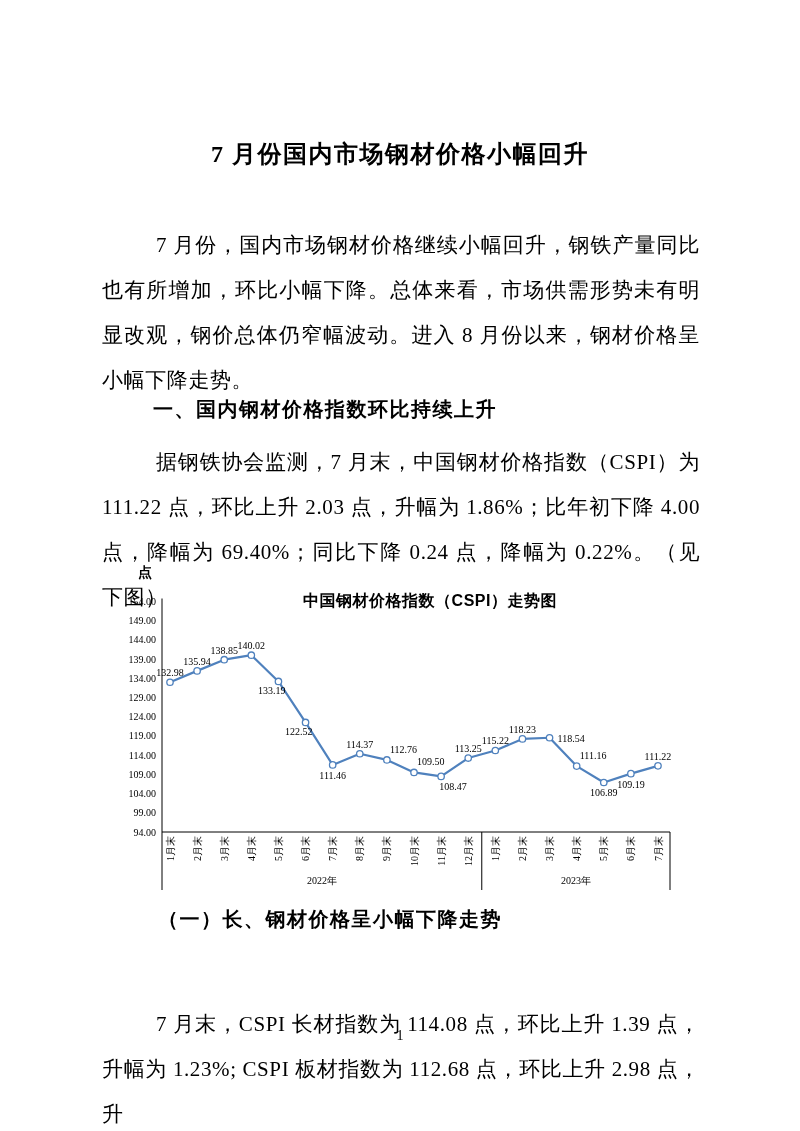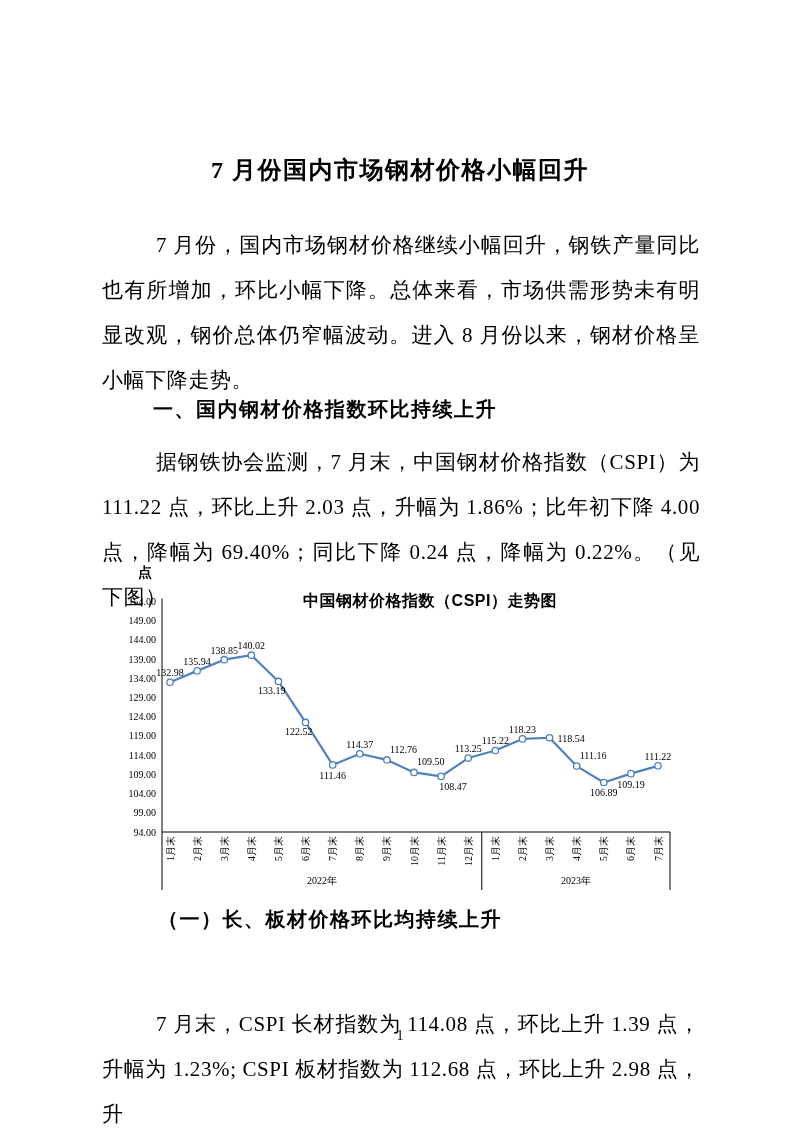--- a/index.html
+++ b/index.html
@@ -7,21 +7,21 @@
     width:800px; height:1131px;
     background:#ffffff;
     color:#000;
     font-family:"Liberation Serif","DejaVu Serif",serif;
     position:relative;
     overflow:hidden;
   }
   .abs { position:absolute; }
 
   .doc-title {
-    top:154px; left:0; width:800px;
+    top:138px; left:0; width:800px;
     text-align:center;
     font-size:24px; font-weight:bold;
     letter-spacing:1.5px;
   }
 
   .para {
     position:absolute;
     left:102px; width:598px;
     font-size:21px; line-height:45px;
     text-align:justify;
@@ -170,17 +170,17 @@
       <text x="395.3333333333333" y="156.47983333333332" text-anchor="middle">115.22</text>
       <text x="422.44444444444446" y="144.91641666666663" text-anchor="middle">118.23</text>
       <text x="457.55555555555554" y="153.72549999999998" text-anchor="start">118.54</text>
       <text x="479.6666666666667" y="171.077" text-anchor="start">111.16</text>
       <text x="503.77777777777777" y="208.48091666666667" text-anchor="middle">106.89</text>
       <text x="530.8888888888889" y="199.64508333333333" text-anchor="middle">109.19</text>
       <text x="558" y="171.8465" text-anchor="middle">111.22</text>
     </svg>
 </div>
 
-<div class="heading2">（一）长、板材价格环比均持续上升</div>
+<div class="heading2">（一）长、钢材价格呈小幅下降走势</div>
 
 <div class="para" id="para3">7 月末，CSPI 长材指数为 114.08 点，环比上升 1.39 点，升幅为 1.23%; CSPI 板材指数为 112.68 点，环比上升 2.98 点，升</div>
 
 <div class="abs page-number">1</div>
 
 </body></html>

